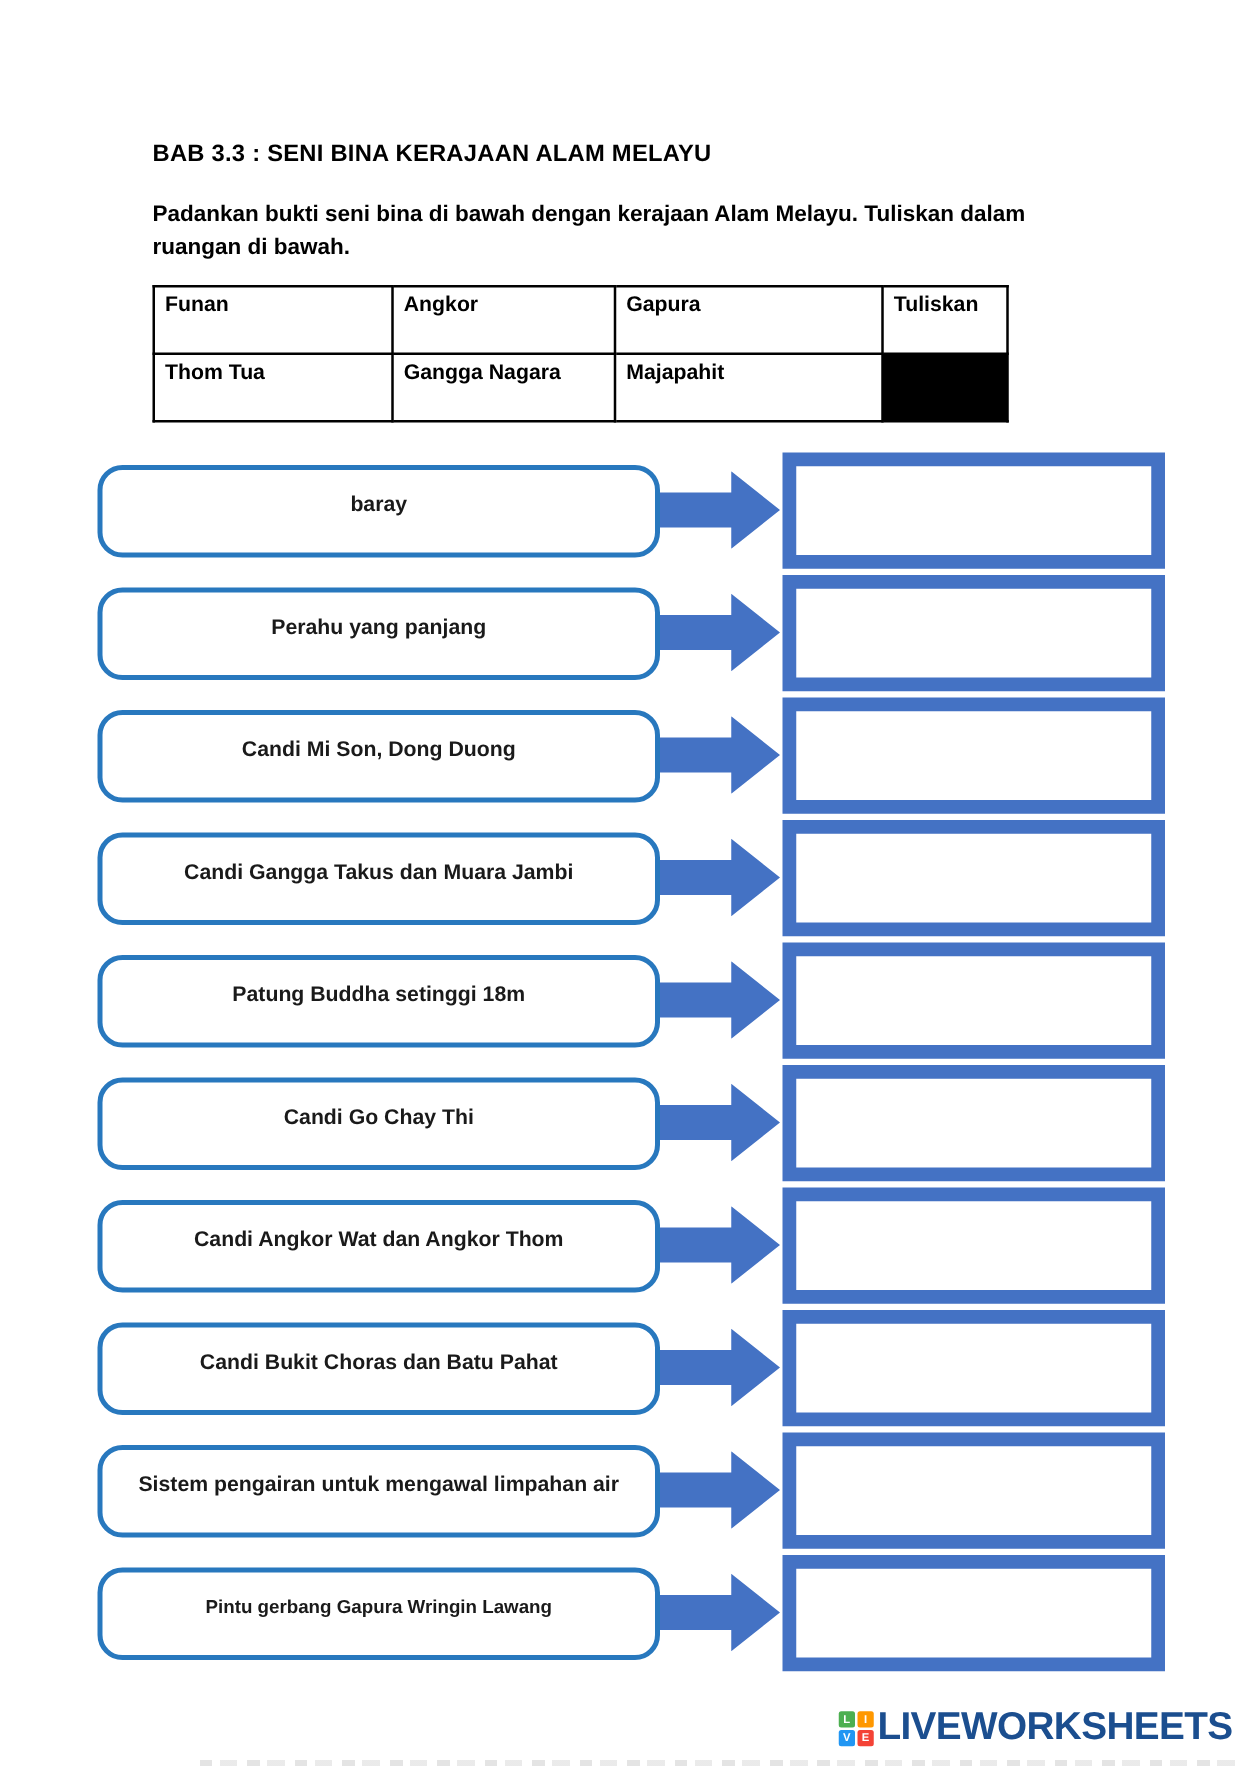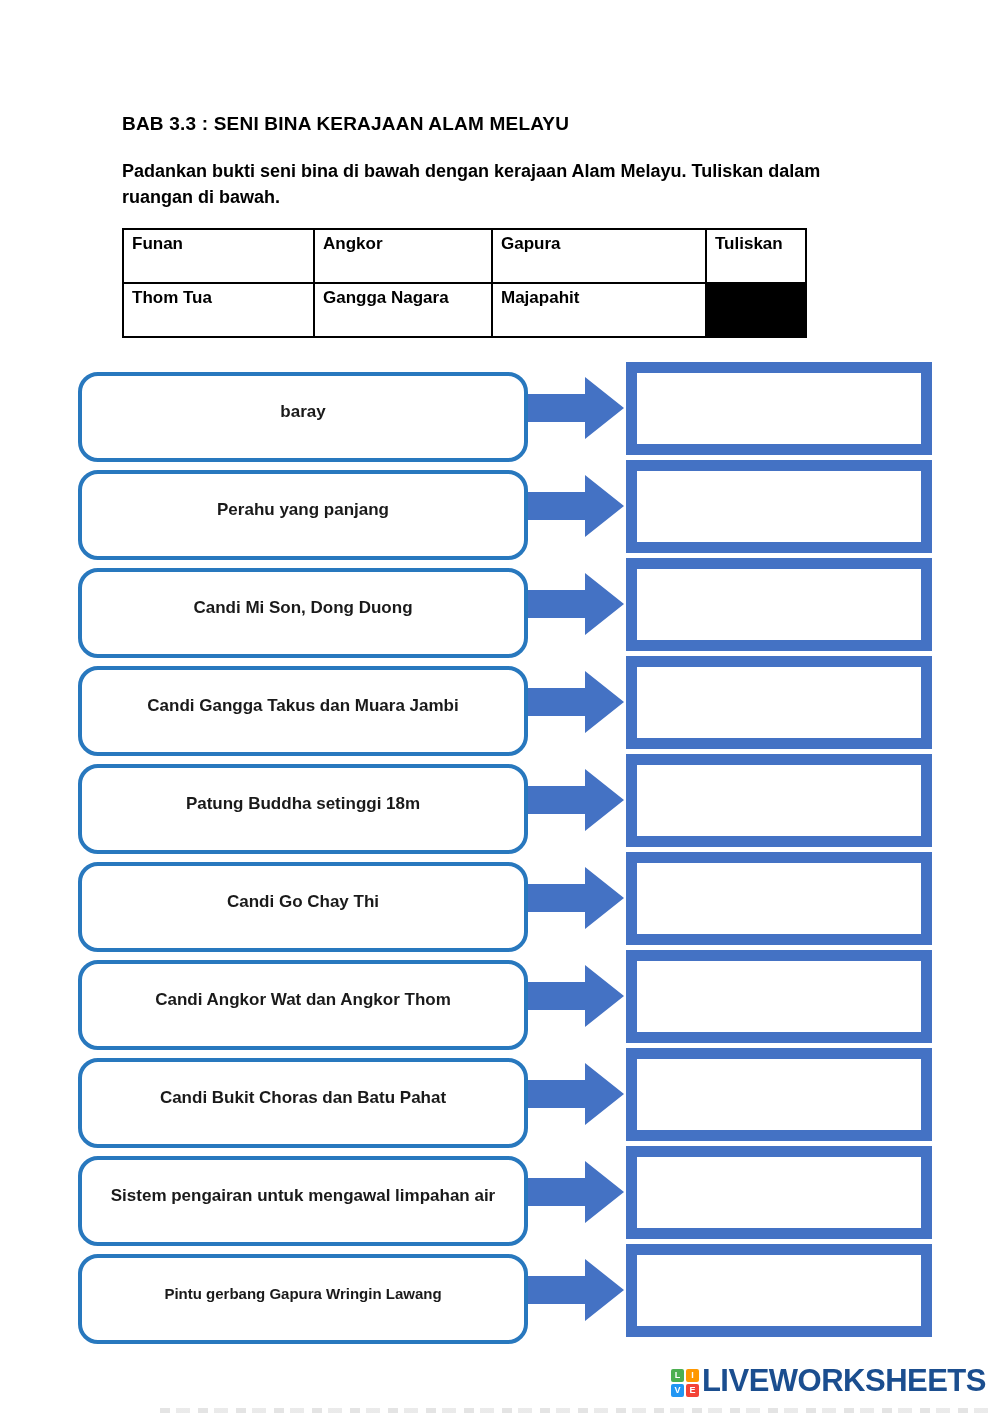--- a/index.html
+++ b/index.html
@@ -65,21 +65,21 @@
     top: 360px;
     width: 860px;
   }
   .match-row {
     display: flex;
     align-items: flex-start;
     height: 98px;
   }
   .clue-box {
     width: 450px;
-    height: 90px;
+    height: 74px;
     margin-top: 12px;
     border: 4px solid var(--rounded-border);
     border-radius: 20px;
     background: #fff;
     display: flex;
     align-items: center;
     justify-content: center;
     text-align: center;
     padding: 0 24px 10px 24px;
     flex: none;

